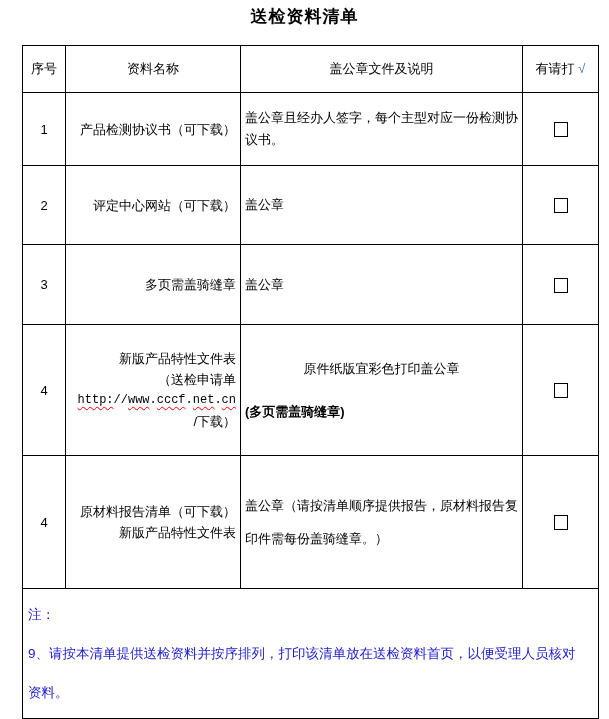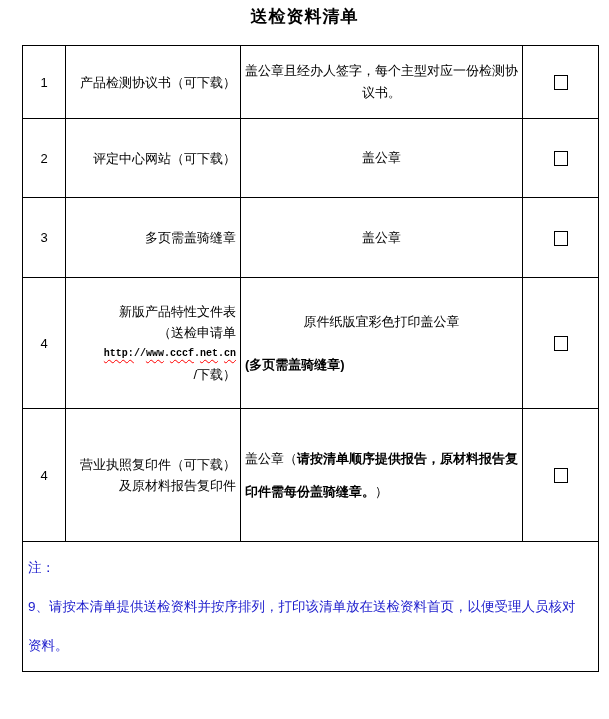--- a/index.html
+++ b/index.html
@@ -38,41 +38,40 @@
   tr.r-header { height: 47px; }
   tr.r1 { height: 73px; }
   tr.r2 { height: 79px; }
   tr.r3 { height: 80px; }
   tr.r4 { height: 131px; }
   tr.r5 { height: 133px; }
   tr.r-notes { height: 114px; }
 
   .cell-center { text-align: center; }
   .cell-name { text-align: right; padding-left: 7px; padding-right: 4px; line-height: 21px; }
-  .cell-desc-center { text-align: center; line-height: 22px; padding-left: 8px; padding-right: 8px; }
+  .cell-desc-center { line-height: 22px; padding-left: 8px; padding-right: 8px; }
   .cell-desc-left { text-align: left; line-height: 33px; padding-left: 8px; padding-right: 6px; }
 
-  .bold { font-weight: bold; }
+  .bold { font-weight: normal; }
 
   .checkbox {
     display: inline-block;
     width: 12px; height: 13px;
     border: 1px solid #000000;
     background: #ffffff;
     vertical-align: middle;
   }
 
   .check-mark { color: #4f6cb0; }
 
   .url {
     font-family: "Liberation Mono", "DejaVu Sans Mono", monospace;
-    font-size: 10px;
+    font-size: 12px;
     letter-spacing: 0px;
     white-space: nowrap;
-    font-weight: bold;
   }
   .sq {
     text-decoration-line: underline;
     text-decoration-style: wavy;
     text-decoration-color: #ff0000;
     text-decoration-thickness: 1px;
     text-underline-offset: 3px;
   }
 
   .r4-desc-line1 { text-align: center; line-height: 20px; margin-bottom: 23px; }
@@ -95,20 +94,26 @@
 
 <table class="checklist">
   <colgroup>
     <col class="c-no">
       <col class="c-name">
       <col class="c-desc">
       <col class="c-check">
   </colgroup>
 
   <tbody>
+      <tr class="r-header">
+    <th class="cell-center">序号</th>
+    <th class="cell-center"><span>资料名称</span></th>
+    <th class="cell-center"><span>盖公章文件及说明</span></th>
+    <th class="cell-center"><span>有请打 </span><span class="check-mark">√</span></th>
+  </tr>
 
   <tr class="r1">
     <td class="cell-center">1</td>
     <td class="cell-name">产品检测协议书（可下载）</td>
     <td class="cell-desc-center">盖公章且经办人签字，每个主型对应一份检测协议书。</td>
     <td class="cell-center"><span class="checkbox"></span></td>
   </tr>
 
   <tr class="r2">
     <td class="cell-center">2</td>
@@ -134,21 +139,21 @@
     </td>
     <td>
       <div class="r4-desc-line1">原件纸版宜彩色打印盖公章</div>
       <div class="r4-desc-line2">(多页需盖骑缝章)</div>
     </td>
     <td class="cell-center"><span class="checkbox"></span></td>
   </tr>
 
   <tr class="r5">
     <td class="cell-center">4</td>
-    <td class="cell-name">营业执照复印件（可下载）及原材料报告复印件</td>
+    <td class="cell-name">原材料报告清单（可下载）新版产品特性文件表</td>
     <td class="cell-desc-left"><span>盖公章（</span><span class="bold">请按清单顺序提供报告，原材料报告复印件需每份盖骑缝章。</span><span>）</span></td>
     <td class="cell-center"><span class="checkbox"></span></td>
   </tr>
 
   <tr class="r-notes">
     <td class="notes-cell" colspan="4">
       <div>注：</div>
       <div>9、请按本清单提供送检资料并按序排列，打印该清单放在送检资料首页，以便受理人员核对资料。</div>
     </td>
   </tr>

